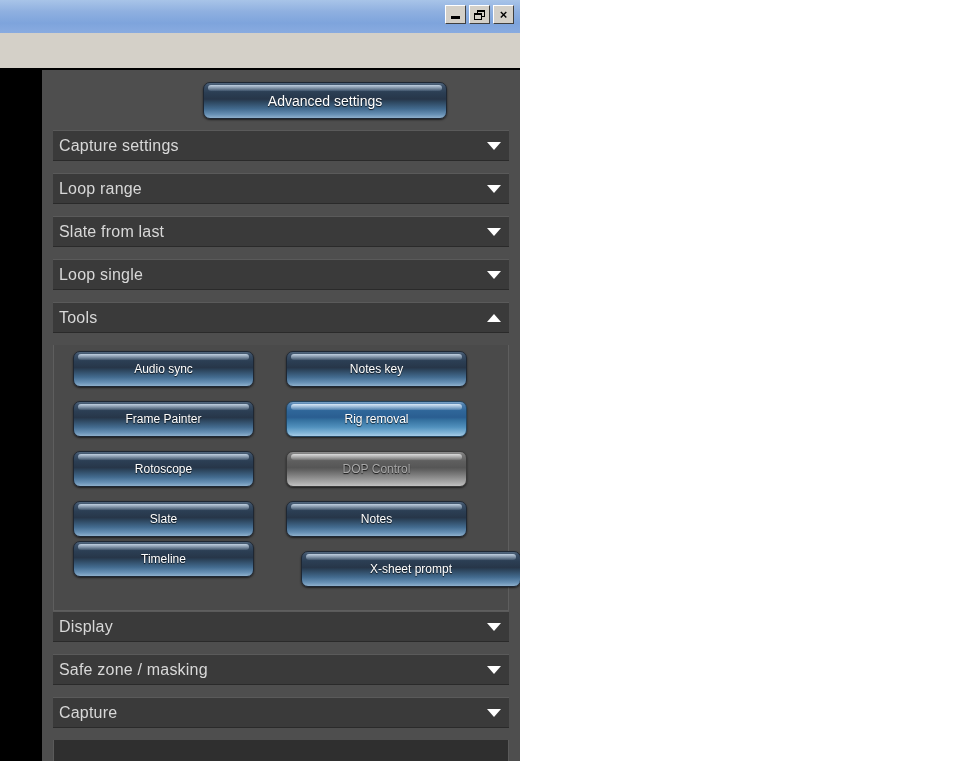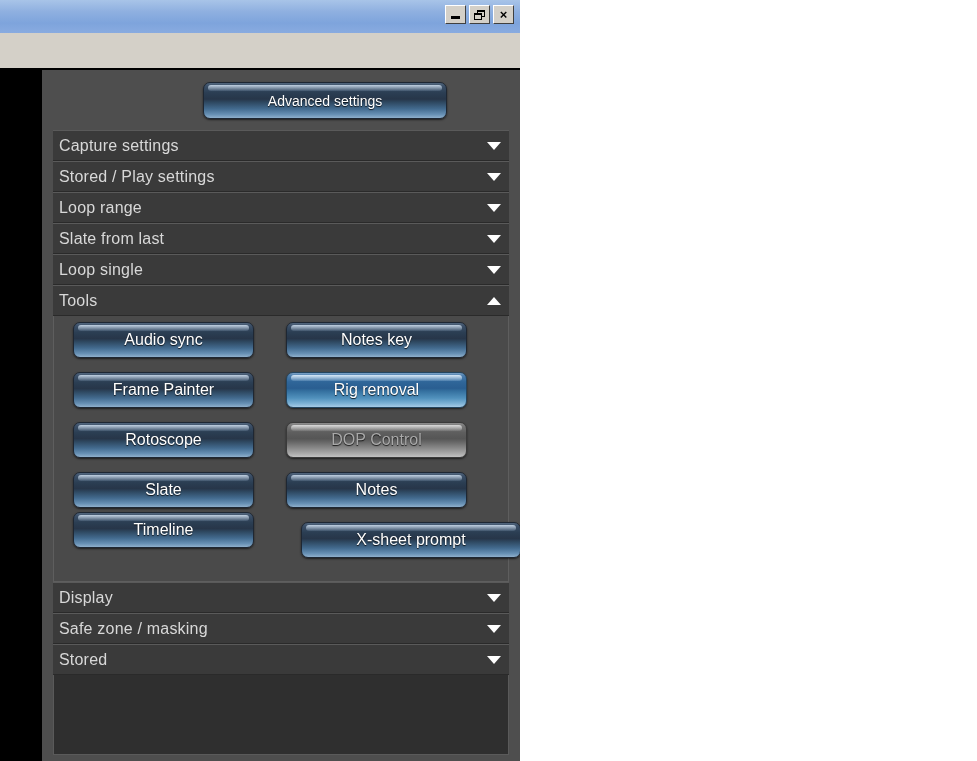--- a/index.html
+++ b/index.html
@@ -189,21 +189,21 @@
   .section-header {
     position: relative;
     height: 31px;
     background: #3a3a3a;
     border-top: 1px solid #5a5a5a;
     border-bottom: 1px solid #2a2a2a;
     box-sizing: border-box;
     display: flex;
     align-items: center;
     cursor: pointer;
-    margin: 0 11px 0 11px;
+    margin: 0 11px 12px 11px;
   }
   .section-header .label {
     color: #d8d8d8;
     font-size: 16px;
     padding-left: 6px;
     letter-spacing: 0.2px;
     white-space: nowrap;
   }
   .chev {
     position: absolute;
@@ -230,21 +230,21 @@
     border-top: none;
     box-sizing: border-box;
     padding: 14px 0 14px 0;
     position: relative;
     height: 266px;
   }
   .tool-btn {
     position: absolute;
     width: 181px;
     height: 36px;
-    font-size: 16px;
+    font-size: 12px;
   }
   .tool-btn.col-left  { left: 19px; }
   .tool-btn.col-right { left: 232px; }
 
   .tool-btn.state-normal {
     background: linear-gradient(to bottom,
         #53687f 0%,
         #3c5068 8%,
         #2b3e53 28%,
         #273649 46%,
@@ -336,24 +336,20 @@
         <span>Advanced settings</span>
       </div>
     </div>
 
     <div id="sections-host">
         <div class="section-header">
           <span class="label">Capture settings</span>
           <span class="chev chev-down"></span>
         </div>
         <div class="section-header">
-          <span class="label">Stored / Play settings</span>
-          <span class="chev chev-down"></span>
-        </div>
-        <div class="section-header">
           <span class="label">Loop range</span>
           <span class="chev chev-down"></span>
         </div>
         <div class="section-header">
           <span class="label">Slate from last</span>
           <span class="chev chev-down"></span>
         </div>
         <div class="section-header">
           <span class="label">Loop single</span>
           <span class="chev chev-down"></span>
@@ -396,20 +392,20 @@
         </div>
         <div class="section-header">
           <span class="label">Display</span>
           <span class="chev chev-down"></span>
         </div>
         <div class="section-header">
           <span class="label">Safe zone / masking</span>
           <span class="chev chev-down"></span>
         </div>
         <div class="section-header">
-          <span class="label">Stored</span>
+          <span class="label">Capture</span>
           <span class="chev chev-down"></span>
         </div>
         <div id="bottom-content"></div>
       </div>
 
   </div>
 </div>
 
 </body></html>

